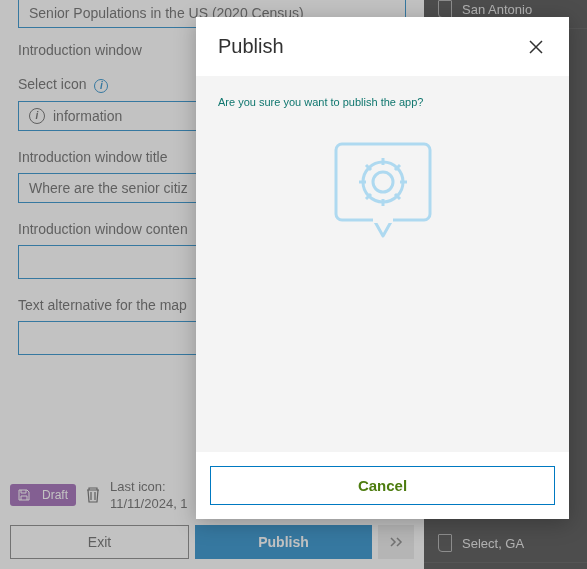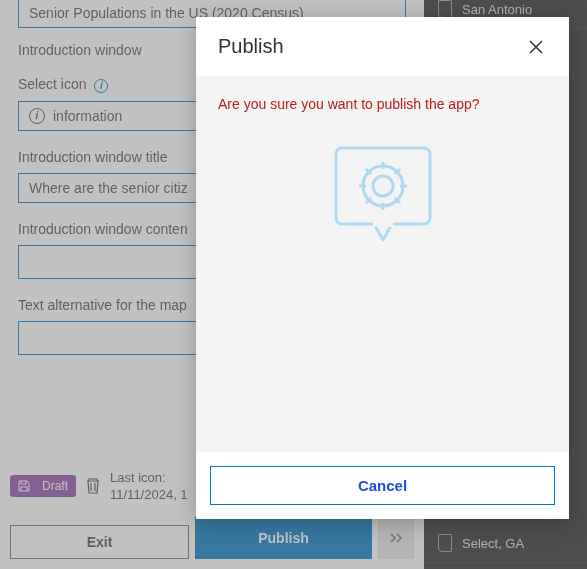--- a/index.html
+++ b/index.html
@@ -20,39 +20,39 @@
     .icon-dropdown .info-glyph { width: 16px; height: 16px; border: 1.5px solid #4c4c4c; border-radius: 50%; display: inline-flex; align-items: center; justify-content: center; margin-right: 8px; font-size: 10px; font-style: italic; font-weight: bold; }
     
     .edit-box { width: 100%; height: 34px; border: 1px solid #0079c1; display: flex; align-items: center; justify-content: center; }
     
     .bottom-bar { position: absolute; left: 0; bottom: 0; width: 424px; padding: 0 10px 10px 10px; }
     .status-row { display: flex; align-items: center; gap: 10px; margin-bottom: 12px; }
     .draft-chip { background: #8c4ca8; color: #fff; font-size: 12px; padding: 4px 8px; border-radius: 3px; display: inline-flex; align-items: center; gap: 12px; }
     .trash-btn { color: #4c4c4c; font-size: 16px; background: none; border: none; cursor: pointer; }
     .last-save { font-size: 13px; color: #4c4c4c; line-height: 1.35; }
     .action-row { display: flex; gap: 6px; align-items: stretch; }
-    .btn-exit { flex: 1; border: 1px solid #6e6e6e; background: #fff; color: #4c4c4c; font-size: 14px; font-weight: 700; padding: 8px 0; cursor: pointer; margin-top: 9px; }
+    .btn-exit { flex: 1; border: 1px solid #6e6e6e; background: #fff; color: #4c4c4c; font-size: 14px; font-weight: 400; padding: 8px 0; cursor: pointer; }
     .btn-publish { flex: 1; background: #0079c1; color: #fff; border: none; font-size: 14px; font-weight: 600; padding: 8px 0; cursor: pointer; }
     .btn-expand { width: 36px; background: #e7e7e7; border: none; color: #6e6e6e; font-size: 14px; cursor: pointer; display: flex; align-items: center; justify-content: center; }
     
     .right-list { padding-top: 0; }
     .right-item { display: flex; align-items: center; color: #e0e0e0; font-size: 13px; padding: 10px 14px; border-bottom: 1px solid #3a3a3a; }
     .right-icon { width: 14px; height: 18px; border: 1.5px solid #9e9e9e; border-radius: 1px 1px 1px 4px; margin-right: 10px; flex-shrink: 0; }
     
     .dim-overlay { position: absolute; left: 0; top: 0; width: 587px; height: 569px; background: rgba(120,120,120,0.45); }
     
     .dialog { position: absolute; left: 196px; top: 17px; width: 373px; height: 502px; background: #fff; box-shadow: 0 4px 20px rgba(0,0,0,0.25); display: flex; flex-direction: column; }
     .dialog-header { display: flex; align-items: center; justify-content: space-between; padding: 18px 22px; }
     .dialog-title { font-size: 20px; color: #323232; font-weight: 400; }
     .dialog-close { background: none; border: none; font-size: 16px; color: #323232; cursor: pointer; padding: 4px; }
     .dialog-body { flex: 1; background: #f4f4f4; padding: 20px 22px; display: flex; flex-direction: column; align-items: center; }
-    .dialog-msg { font-size: 14px; color: #b91c1c; align-self: flex-start; margin-bottom: 28px; }
+    .dialog-msg { font-size: 11px; color: #0f766e; align-self: flex-start; margin-bottom: 28px; }
     .dialog-illus { width: 110px; height: 110px; }
     .dialog-footer { padding: 14px; display: flex; gap: 12px; background: #fff; }
-    .btn-cancel { flex: 1; border: 1px solid #0079c1; background: #fff; color: #1d4ed8; font-size: 15px; font-weight: 600; padding: 10px 0; cursor: pointer; }
+    .btn-cancel { flex: 1; border: 1px solid #0079c1; background: #fff; color: #4d7c0f; font-size: 15px; font-weight: 600; padding: 10px 0; cursor: pointer; }
     .btn-confirm-wrap { flex: 1; border: 3px solid #7cc943; padding: 2px; }
     .btn-confirm { width: 100%; height: 100%; background: #0079c1; color: #fff; border: none; font-size: 15px; font-weight: 600; padding: 8px 0; cursor: pointer; }
     
     svg { display: block; }
   </style>
 </head>
 <body>
 
 <div class="panel-left">
   <input class="field-input title-input" value="Senior Populations in the US (2020 Census)" style="">

